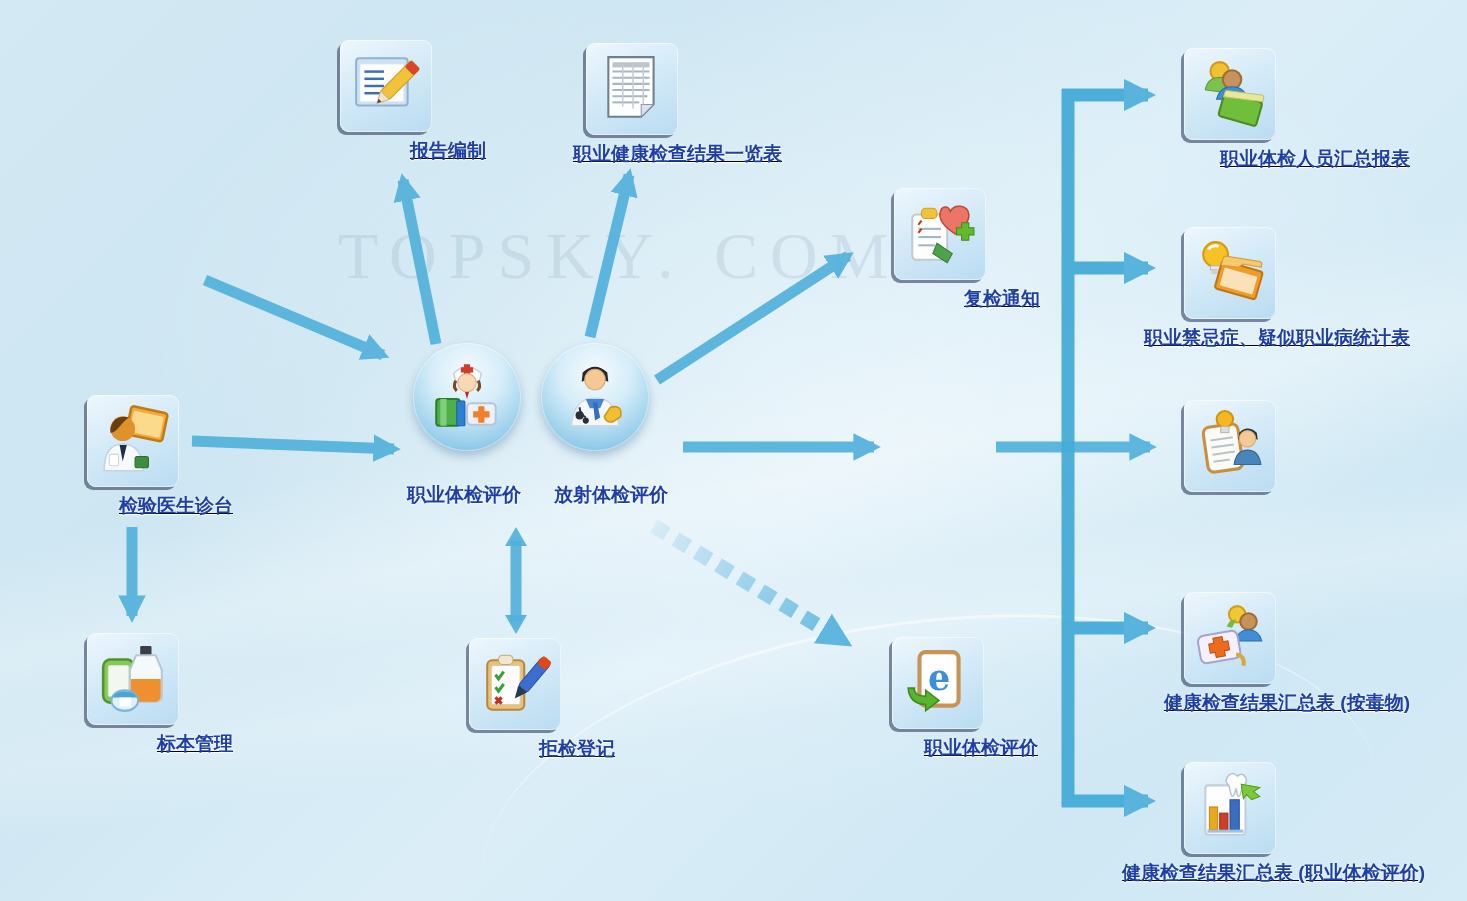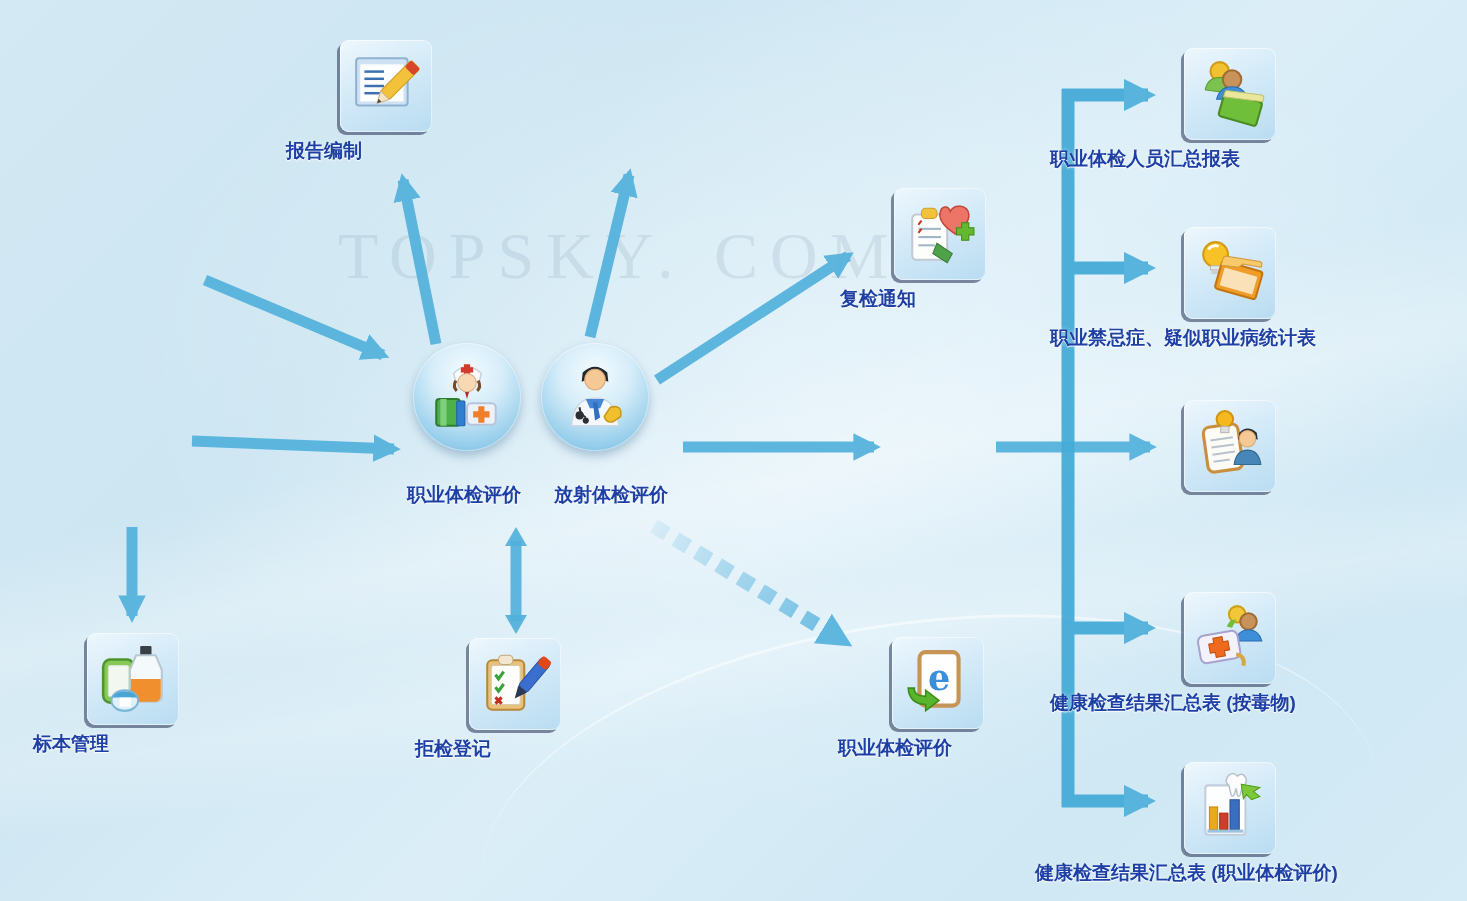--- a/index.html
+++ b/index.html
@@ -13,21 +13,21 @@
   .streak { position:absolute; pointer-events:none; }
   .streak1 { left:-12%; top:40%; width:135%; height:230px; transform:rotate(-13deg);
     background:linear-gradient(rgba(255,255,255,0), rgba(255,255,255,.30) 50%, rgba(255,255,255,0)); }
   .streak2 { left:-5%; top:64%; width:120%; height:140px; transform:rotate(-9deg);
     background:linear-gradient(rgba(255,255,255,0), rgba(255,255,255,.22) 50%, rgba(255,255,255,0)); }
   .swoosh { left:480px; top:620px; width:900px; height:420px; border-radius:50%;
     border-top:3px solid rgba(255,255,255,.5); transform:rotate(-7deg); }
   .watermark { position:absolute; left:338px; top:218px; font-family:"Liberation Serif", serif;
     font-size:66px; letter-spacing:12px; color:rgba(120,148,170,.18); white-space:nowrap; pointer-events:none; }
   svg.arrows { position:absolute; left:0; top:0; pointer-events:none; }
-  .node { position:absolute; text-align:left; }
+  .node { position:absolute; text-align:right;text-decoration:underline; }
   .tile { width:92px; height:92px; margin:0 auto; border-radius:9px; position:relative;
     background:linear-gradient(155deg,#eef7fd 0%, #d4eaf8 45%, #b9dcf1 100%);
     box-shadow:-3px 3px 0 rgba(32,48,82,.55), 0 0 0 1px rgba(255,255,255,.55) inset;
     display:flex; align-items:center; justify-content:center; }
   .circle { position:absolute; width:108px; height:108px; border-radius:50%;
     background:radial-gradient(circle at 50% 28%, #f4fbfe 0%, #d6edf9 38%, #93ccea 78%, #62abd6 100%);
     box-shadow:0 5px 10px rgba(60,105,145,.35), 0 0 0 1px rgba(255,255,255,.4) inset;
     display:flex; align-items:center; justify-content:center; }
   .label { margin-top:6px; font-size:19px; font-weight:bold; color:#1e3fa4; white-space:nowrap;
     text-shadow:0 1px 0 rgba(255,255,255,.85), 0 0 4px rgba(255,255,255,.6); }
@@ -76,20 +76,37 @@
       <path d="M1068 89 L1068 807"></path>
       <path d="M1062 95 L1148 95" marker-end="url(#ah)"></path>
       <path d="M1062 268 L1148 268" marker-end="url(#ah)"></path>
       <path d="M1062 628 L1148 628" marker-end="url(#ah)"></path>
       <path d="M1062 801 L1148 801" marker-end="url(#ah)"></path>
     </g>
     <path d="M654 526 L845 642" stroke="url(#dashGrad)" stroke-width="15" stroke-dasharray="15 10" fill="none" marker-end="url(#ahd)"></path>
   </svg>
 
 
+  <div class="node" style="left:33px; top:395px; width:200px;">
+    <div class="tile">
+      <svg viewBox="0 0 70 70" width="72" height="72">
+        <g transform="rotate(12 47 20)">
+            <rect x="30" y="4" width="36" height="28" rx="3" fill="#f3a93c" stroke="#c07b14" stroke-width="2.5"></rect>
+            <rect x="33" y="8" width="30" height="21" rx="2" fill="#fbd98d"></rect>
+          </g>
+        <circle cx="25" cy="23" r="12" fill="#e0912c"></circle>
+        <path d="M13 23 Q16 9 31 12 Q26 16 21 22 Q17 27 13 27 Z" fill="#6a3f10"></path>
+        <path d="M7 64 Q7 38 25 38 Q44 38 45 64 Z" fill="#f6fafd" stroke="#c3d3e2" stroke-width="1.5"></path>
+        <path d="M22 39 L25 55 L29 39 Z" fill="#1e2e46"></path>
+        <rect x="12" y="48" width="9" height="11" rx="1.5" fill="#ffffff" stroke="#c9d6e2"></rect>
+        <rect x="37" y="50" width="13" height="11" rx="2" fill="#3e8c3e" stroke="#2c6c2c"></rect>
+      </svg>
+    </div>
+    <div class="label">检验医生诊台</div>
+  </div>
 
   <div class="node" style="left:33px; top:633px; width:200px;">
     <div class="tile">
       <svg viewBox="0 0 70 70" width="72" height="72">
         <rect x="6" y="16" width="30" height="42" rx="7" fill="#86c957" stroke="#4f942d" stroke-width="2.5"></rect>
         <rect x="11" y="22" width="20" height="30" rx="2" fill="#f2f7ef" stroke="#d7e4cf"></rect>
         <rect x="42" y="3" width="11" height="9" rx="1" fill="#3a3f46"></rect>
         <path d="M38 12 h19 l6 14 v26 a5 5 0 0 1 -5 5 h-21 a5 5 0 0 1 -5 -5 v-26 z" fill="#f4fafc" stroke="#b9c8d2" stroke-width="2"></path>
         <path d="M33 35 h29 v17 a5 5 0 0 1 -5 5 h-19 a5 5 0 0 1 -5 -5 z" fill="#ef8f2d"></path>
         <ellipse cx="27" cy="56" rx="13" ry="10" fill="#dff0f8" stroke="#7db6d6" stroke-width="2"></ellipse>
@@ -115,20 +132,43 @@
           <rect x="38" y="6" width="12" height="42" rx="2" fill="#f2c23a" stroke="#cf9d1d"></rect>
           <rect x="38" y="6" width="12" height="9" rx="2" fill="#d8452a"></rect>
           <path d="M38 48 h12 l-6 11 z" fill="#f6e3c4" stroke="#cdb48a"></path>
           <path d="M42 55 l2 4 2 -4 z" fill="#50463c"></path>
         </g>
       </svg>
     </div>
     <div class="label">报告编制</div>
   </div>
 
+  <div class="node" style="left:482px; top:43px; width:300px;">
+    <div class="tile">
+      <svg viewBox="0 0 70 70" width="72" height="72">
+        <path d="M12 4 h44 v46 l-12 12 h-32 z" fill="#fdfefe" stroke="#6f7f8e" stroke-width="2"></path>
+        <path d="M56 50 l-12 12 v-12 z" fill="#d9e4ec" stroke="#8a98a6"></path>
+        <rect x="16" y="9" width="36" height="5" fill="#b9c4cf"></rect>
+        <g stroke="#a8b4c0" stroke-width="2">
+          <line x1="16" y1="18" x2="52" y2="18"></line>
+            <line x1="16" y1="24" x2="52" y2="24"></line>
+          <line x1="16" y1="30" x2="52" y2="30"></line>
+            <line x1="16" y1="36" x2="52" y2="36"></line>
+          <line x1="16" y1="42" x2="50" y2="42"></line>
+            <line x1="16" y1="48" x2="42" y2="48"></line>
+        </g>
+        <g stroke="#c3ccd6" stroke-width="1.5">
+          <line x1="26" y1="9" x2="26" y2="52"></line>
+            <line x1="36" y1="9" x2="36" y2="54"></line>
+            <line x1="46" y1="9" x2="46" y2="50"></line>
+        </g>
+      </svg>
+    </div>
+    <div class="label">职业健康检查结果一览表</div>
+  </div>
 
   <div class="circle" style="left:413px; top:343px;">
     <svg viewBox="0 0 80 80" width="82" height="82">
       <path d="M27 17 q13 -13 27 0 l-2 8 h-23 z" fill="#fdfdfd" stroke="#c8d2dc" stroke-width="1.5"></path>
       <path d="M37 8 h6 v3 h3 v5 h-3 v3 h-6 v-3 h-3 v-5 h3 z" fill="#d23c2c"></path>
       <circle cx="40" cy="26" r="9" fill="#f8d9b4" stroke="#d8b088"></circle>
       <path d="M29 24 q-3 6 1 10 M51 24 q3 6 -1 10" stroke="#7a4a20" stroke-width="3" fill="none"></path>
       <path d="M38 35 l2 7 l2 -7 z" fill="#b03028"></path>
       <rect x="10" y="42" width="23" height="26" rx="3" fill="#4db049" stroke="#2f7d2c" stroke-width="2"></rect>
       <rect x="14" y="42" width="6" height="26" fill="#7ed07a"></rect>

